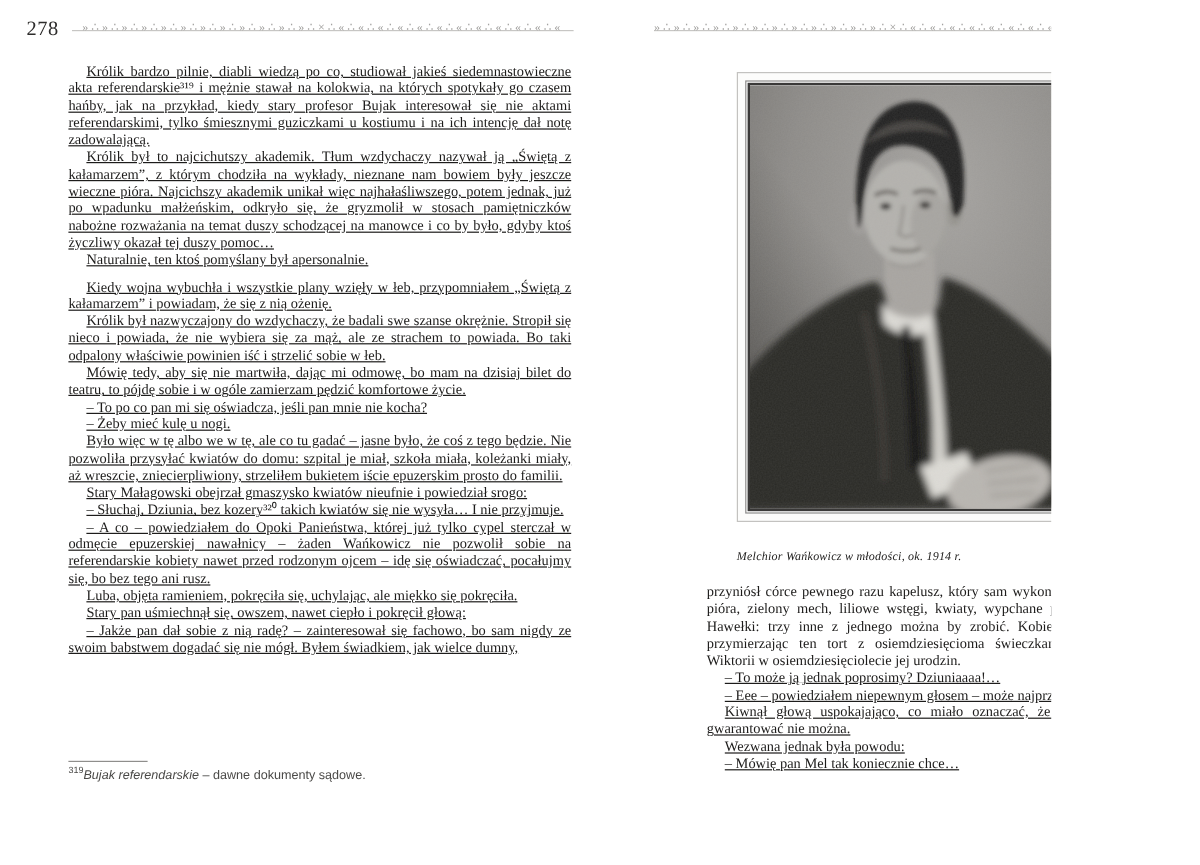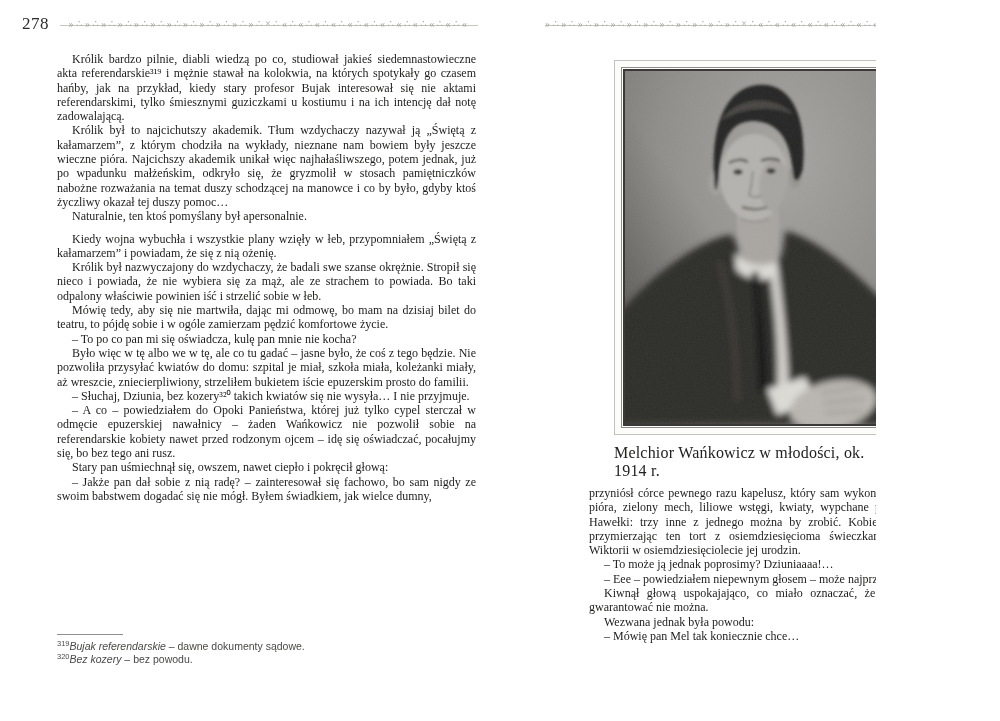--- a/index.html
+++ b/index.html
@@ -20,72 +20,72 @@
             background:linear-gradient(#c7c6c4,#c7c6c4) center/100% 1px no-repeat;}
   .page-left .ornament{left:60px;right:22px;}
   .page-right .ornament{left:45px;right:68px;}
 
   
   .textcol{position:absolute;width:419px;font-size:12px;line-height:14.3px;
            text-align:justify;color:#1d1c1b;}
   .page-left .textcol{left:57px;top:52px;}
   .page-right .textcol{left:57px;top:486px;width:415px;margin-left:32px;}
   .para{margin:0;}
-  .pi{text-indent:15px;}
+  .pi{text-indent:15px;text-decoration:underline;}
   .gap{margin-top:8px;}
   sup{font-size:8px;line-height:0;}
 
   
   .footnotes{position:absolute;left:57px;top:634px;width:419px;
              font-family:"Liberation Sans",sans-serif;font-size:10.5px;line-height:13px;color:#4a4947;}
   .fn-rule{width:66px;border-top:1px solid #8f8e8c;margin-bottom:5px;}
   .fn{margin:0;}
   .fn sup{font-size:7.5px;}
   .fn-term{font-style:italic;}
 
   
   .fig{position:absolute;left:114px;top:60px;width:282px;}
   .photo-frame{border:1px solid #c3c2c0;background:#fcfcfb;padding:6px;}
   .photo-mat{border:1px solid #8d8c8a;padding:1px;background:#ffffff;}
   .photo-inner{border:2px solid #3a3938;line-height:0;}
-  .figcap{margin-top:9px;font-size:16px;color:#232221;letter-spacing:.2px;}
+  .figcap{margin-top:24px;font-style:italic;font-size:10px;color:#232221;letter-spacing:.2px;}
 </style>
 </head>
 <body>
 
 <div class="spread">
 
   <div class="page page-left">
     <div class="hdr">
       <span class="pagenum">278</span>
       <span class="ornament">»∴»∴»∴»∴»∴»∴»∴»∴»∴»∴»∴»∴×∴«∴«∴«∴«∴«∴«∴«∴«∴«∴«∴«∴«</span>
     </div>
 
     <div class="textcol">
       <p class="para pi">Królik bardzo pilnie, diabli wiedzą po co, studiował jakieś siedemnastowieczne akta referendarskie³¹⁹ i mężnie stawał na kolokwia, na których spotykały go czasem hańby, jak na przykład, kiedy stary profesor Bujak interesował się nie aktami referendarskimi, tylko śmiesznymi guziczkami u kostiumu i na ich intencję dał notę zadowalającą.</p>
       <p class="para pi">Królik był to najcichutszy akademik. Tłum wzdychaczy nazywał ją „Świętą z kałamarzem”, z którym chodziła na wykłady, nieznane nam bowiem były jeszcze wieczne pióra. Najcichszy akademik unikał więc najhałaśliwszego, potem jednak, już po wpadunku małżeńskim, odkryło się, że gryzmolił w stosach pamiętniczków nabożne rozważania na temat duszy schodzącej na manowce i co by było, gdyby ktoś życzliwy okazał tej duszy pomoc…</p>
       <p class="para pi">Naturalnie, ten ktoś pomyślany był apersonalnie.</p>
       <p class="para pi gap">Kiedy wojna wybuchła i wszystkie plany wzięły w łeb, przypomniałem „Świętą z kałamarzem” i powiadam, że się z nią ożenię.</p>
       <p class="para pi">Królik był nazwyczajony do wzdychaczy, że badali swe szanse okrężnie. Stropił się nieco i powiada, że nie wybiera się za mąż, ale ze strachem to powiada. Bo taki odpalony właściwie powinien iść i strzelić sobie w łeb.</p>
       <p class="para pi">Mówię tedy, aby się nie martwiła, dając mi odmowę, bo mam na dzisiaj bilet do teatru, to pójdę sobie i w ogóle zamierzam pędzić komfortowe życie.</p>
-      <p class="para pi">– To po co pan mi się oświadcza, kulę pan mnie nie kocha?</p>
+      <p class="para pi">– To po co pan mi się oświadcza, jeśli pan mnie nie kocha?</p>
+      <p class="para pi">– Żeby mieć kulę u nogi.</p>
       <p class="para pi">Było więc w tę albo we w tę, ale co tu gadać – jasne było, że coś z tego będzie. Nie pozwoliła przysyłać kwiatów do domu: szpital je miał, szkoła miała, koleżanki miały, aż wreszcie, zniecierpliwiony, strzeliłem bukietem iście epuzerskim prosto do familii.</p>
+      <p class="para pi">Stary Małagowski obejrzał gmaszysko kwiatów nieufnie i powiedział srogo:</p>
       <p class="para pi">– Słuchaj, Dziunia, bez kozery³²⁰ takich kwiatów się nie wysyła… I nie przyjmuje.</p>
       <p class="para pi">– A co – powiedziałem do Opoki Panieństwa, której już tylko cypel sterczał w odmęcie epuzerskiej nawałnicy – żaden Wańkowicz nie pozwolił sobie na referendarskie kobiety nawet przed rodzonym ojcem – idę się oświadczać, pocałujmy się, bo bez tego ani rusz.</p>
+      <p class="para pi">Luba, objęta ramieniem, pokręciła się, uchylając, ale miękko się pokręciła.</p>
       <p class="para pi">Stary pan uśmiechnął się, owszem, nawet ciepło i pokręcił głową:</p>
       <p class="para pi">– Jakże pan dał sobie z nią radę? – zainteresował się fachowo, bo sam nigdy ze swoim babstwem dogadać się nie mógł. Byłem świadkiem, jak wielce dumny,</p>
     </div>
 
     <div class="footnotes">
       <div class="fn-rule"></div>
       <p class="fn">
         <sup>319</sup><span class="fn-term">Bujak referendarskie</span><span> – dawne dokumenty sądowe.</span>
-      </p>
-      <p class="fn">
-        <sup>320</sup><span class="fn-term">Bez kozery</span><span> – bez powodu.</span>
       </p>
     </div>
   </div>
 
   <div class="page page-right">
     <div class="hdr">
       <span class="ornament">»∴»∴»∴»∴»∴»∴»∴»∴»∴»∴»∴»∴×∴«∴«∴«∴«∴«∴«∴«∴«∴«∴«∴«∴«</span>
       <span class="pagenum">279</span>
     </div>
 

